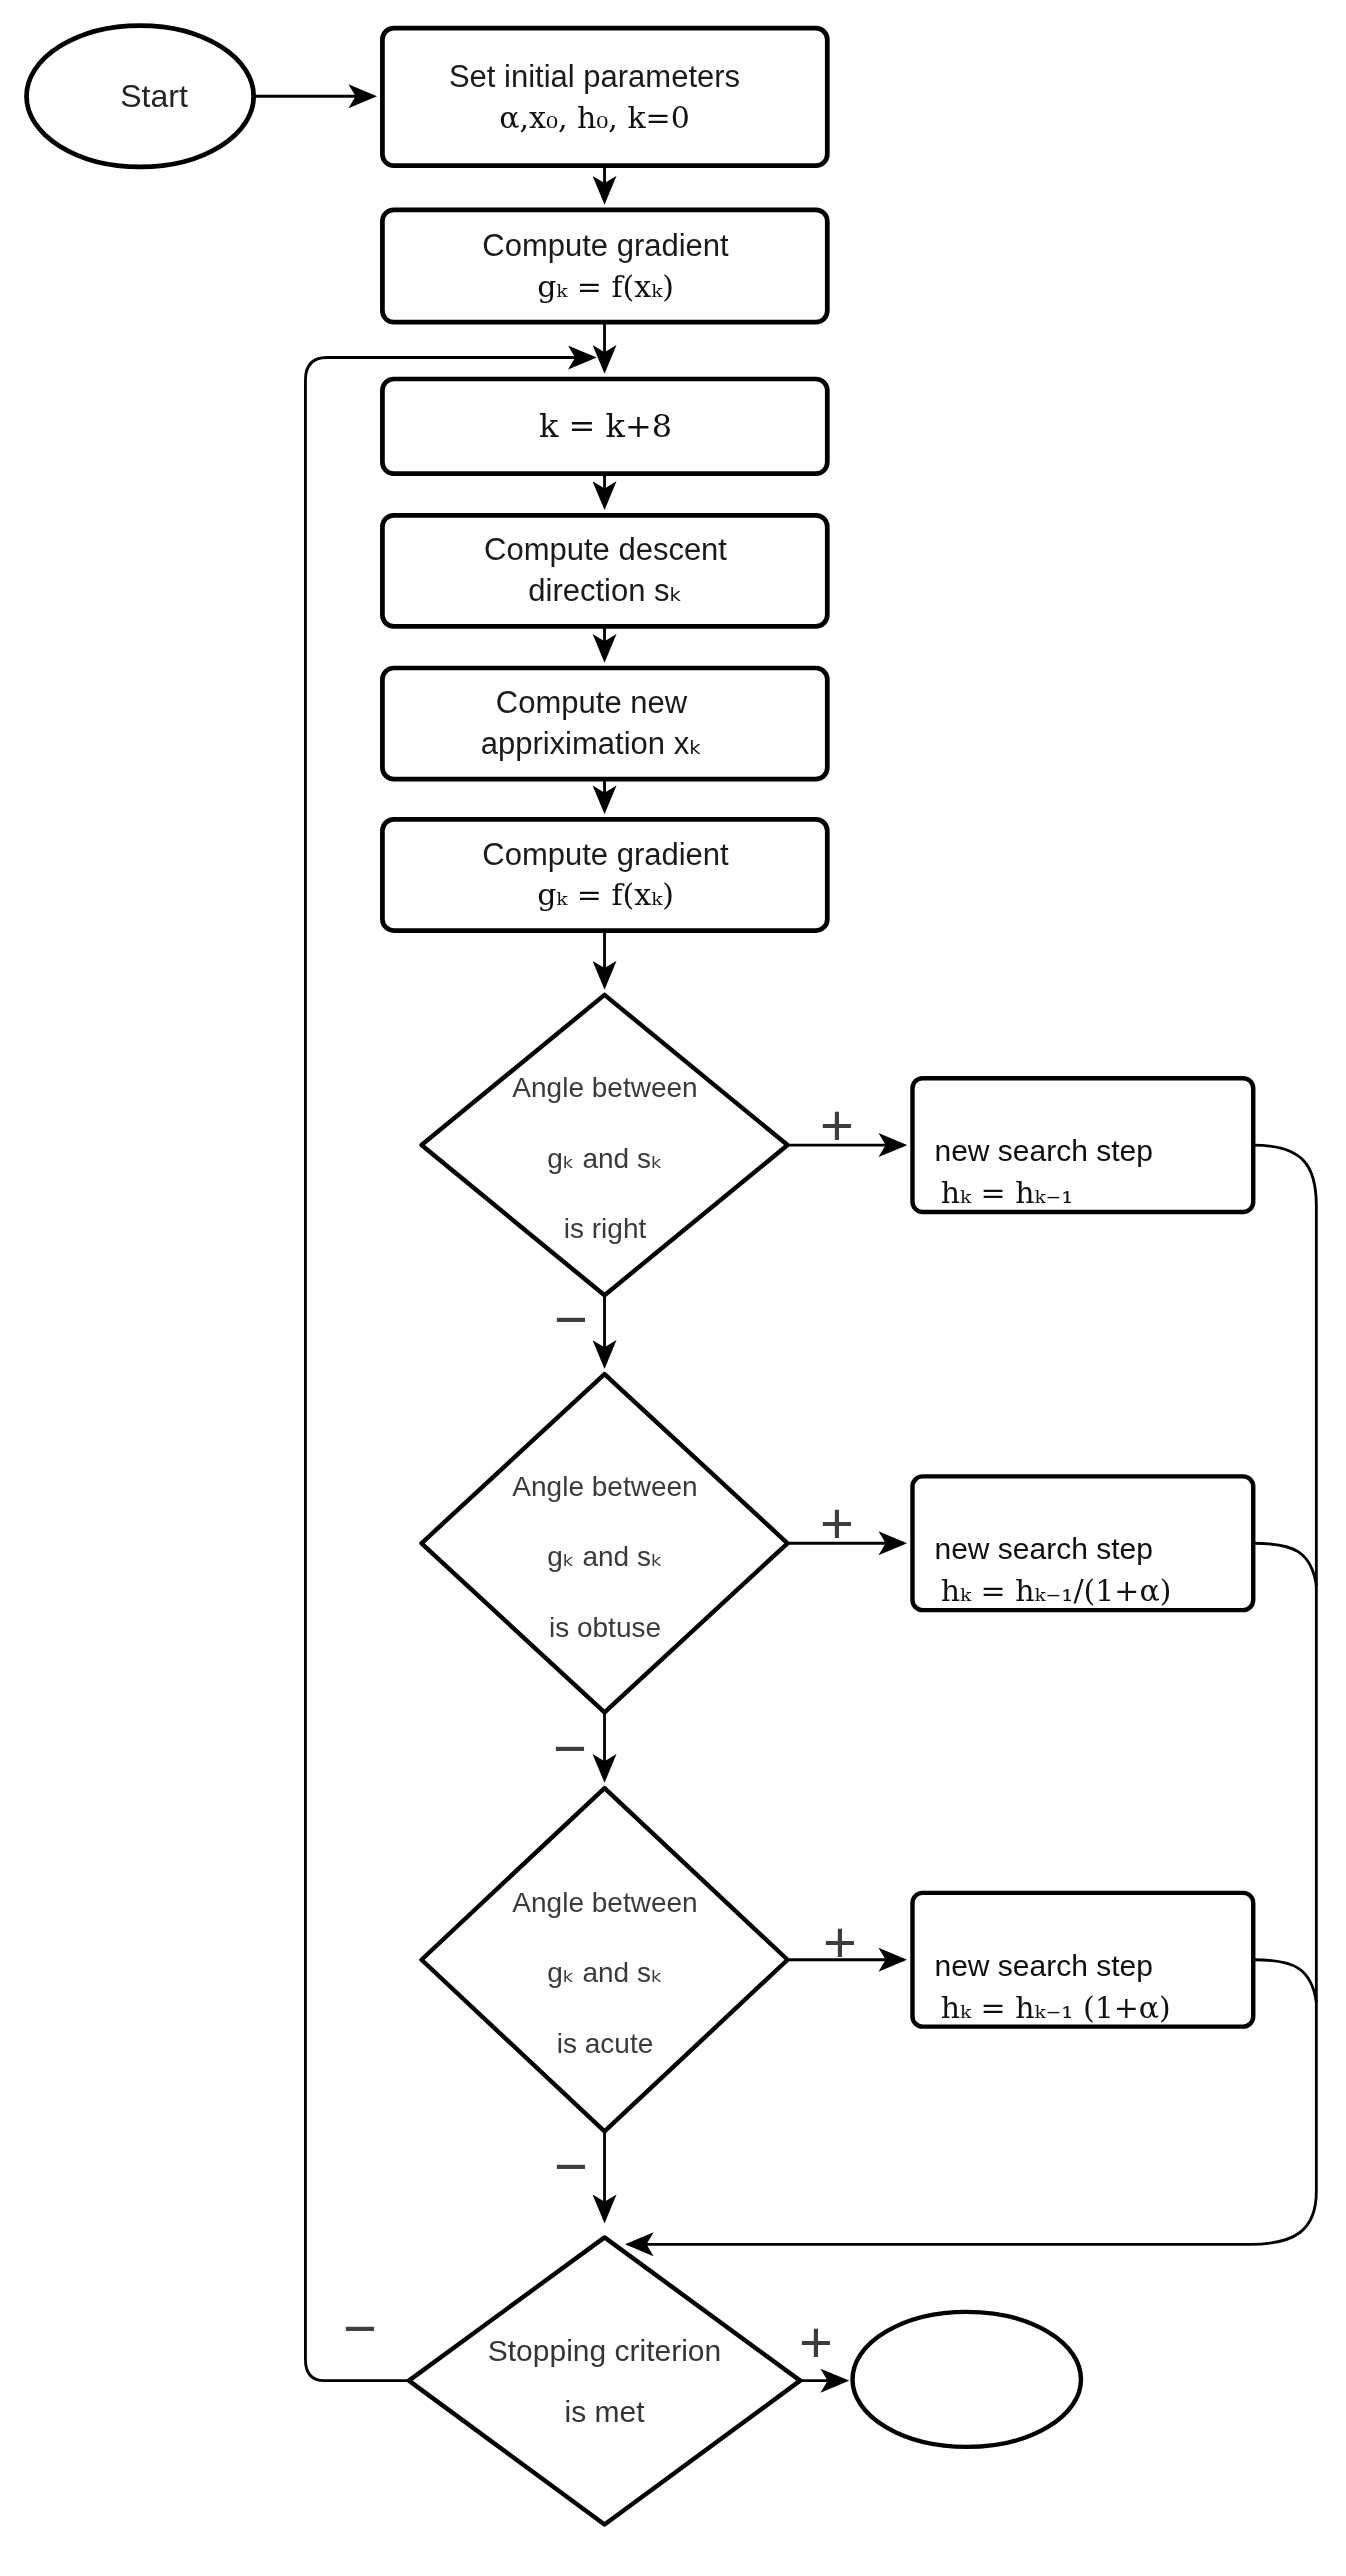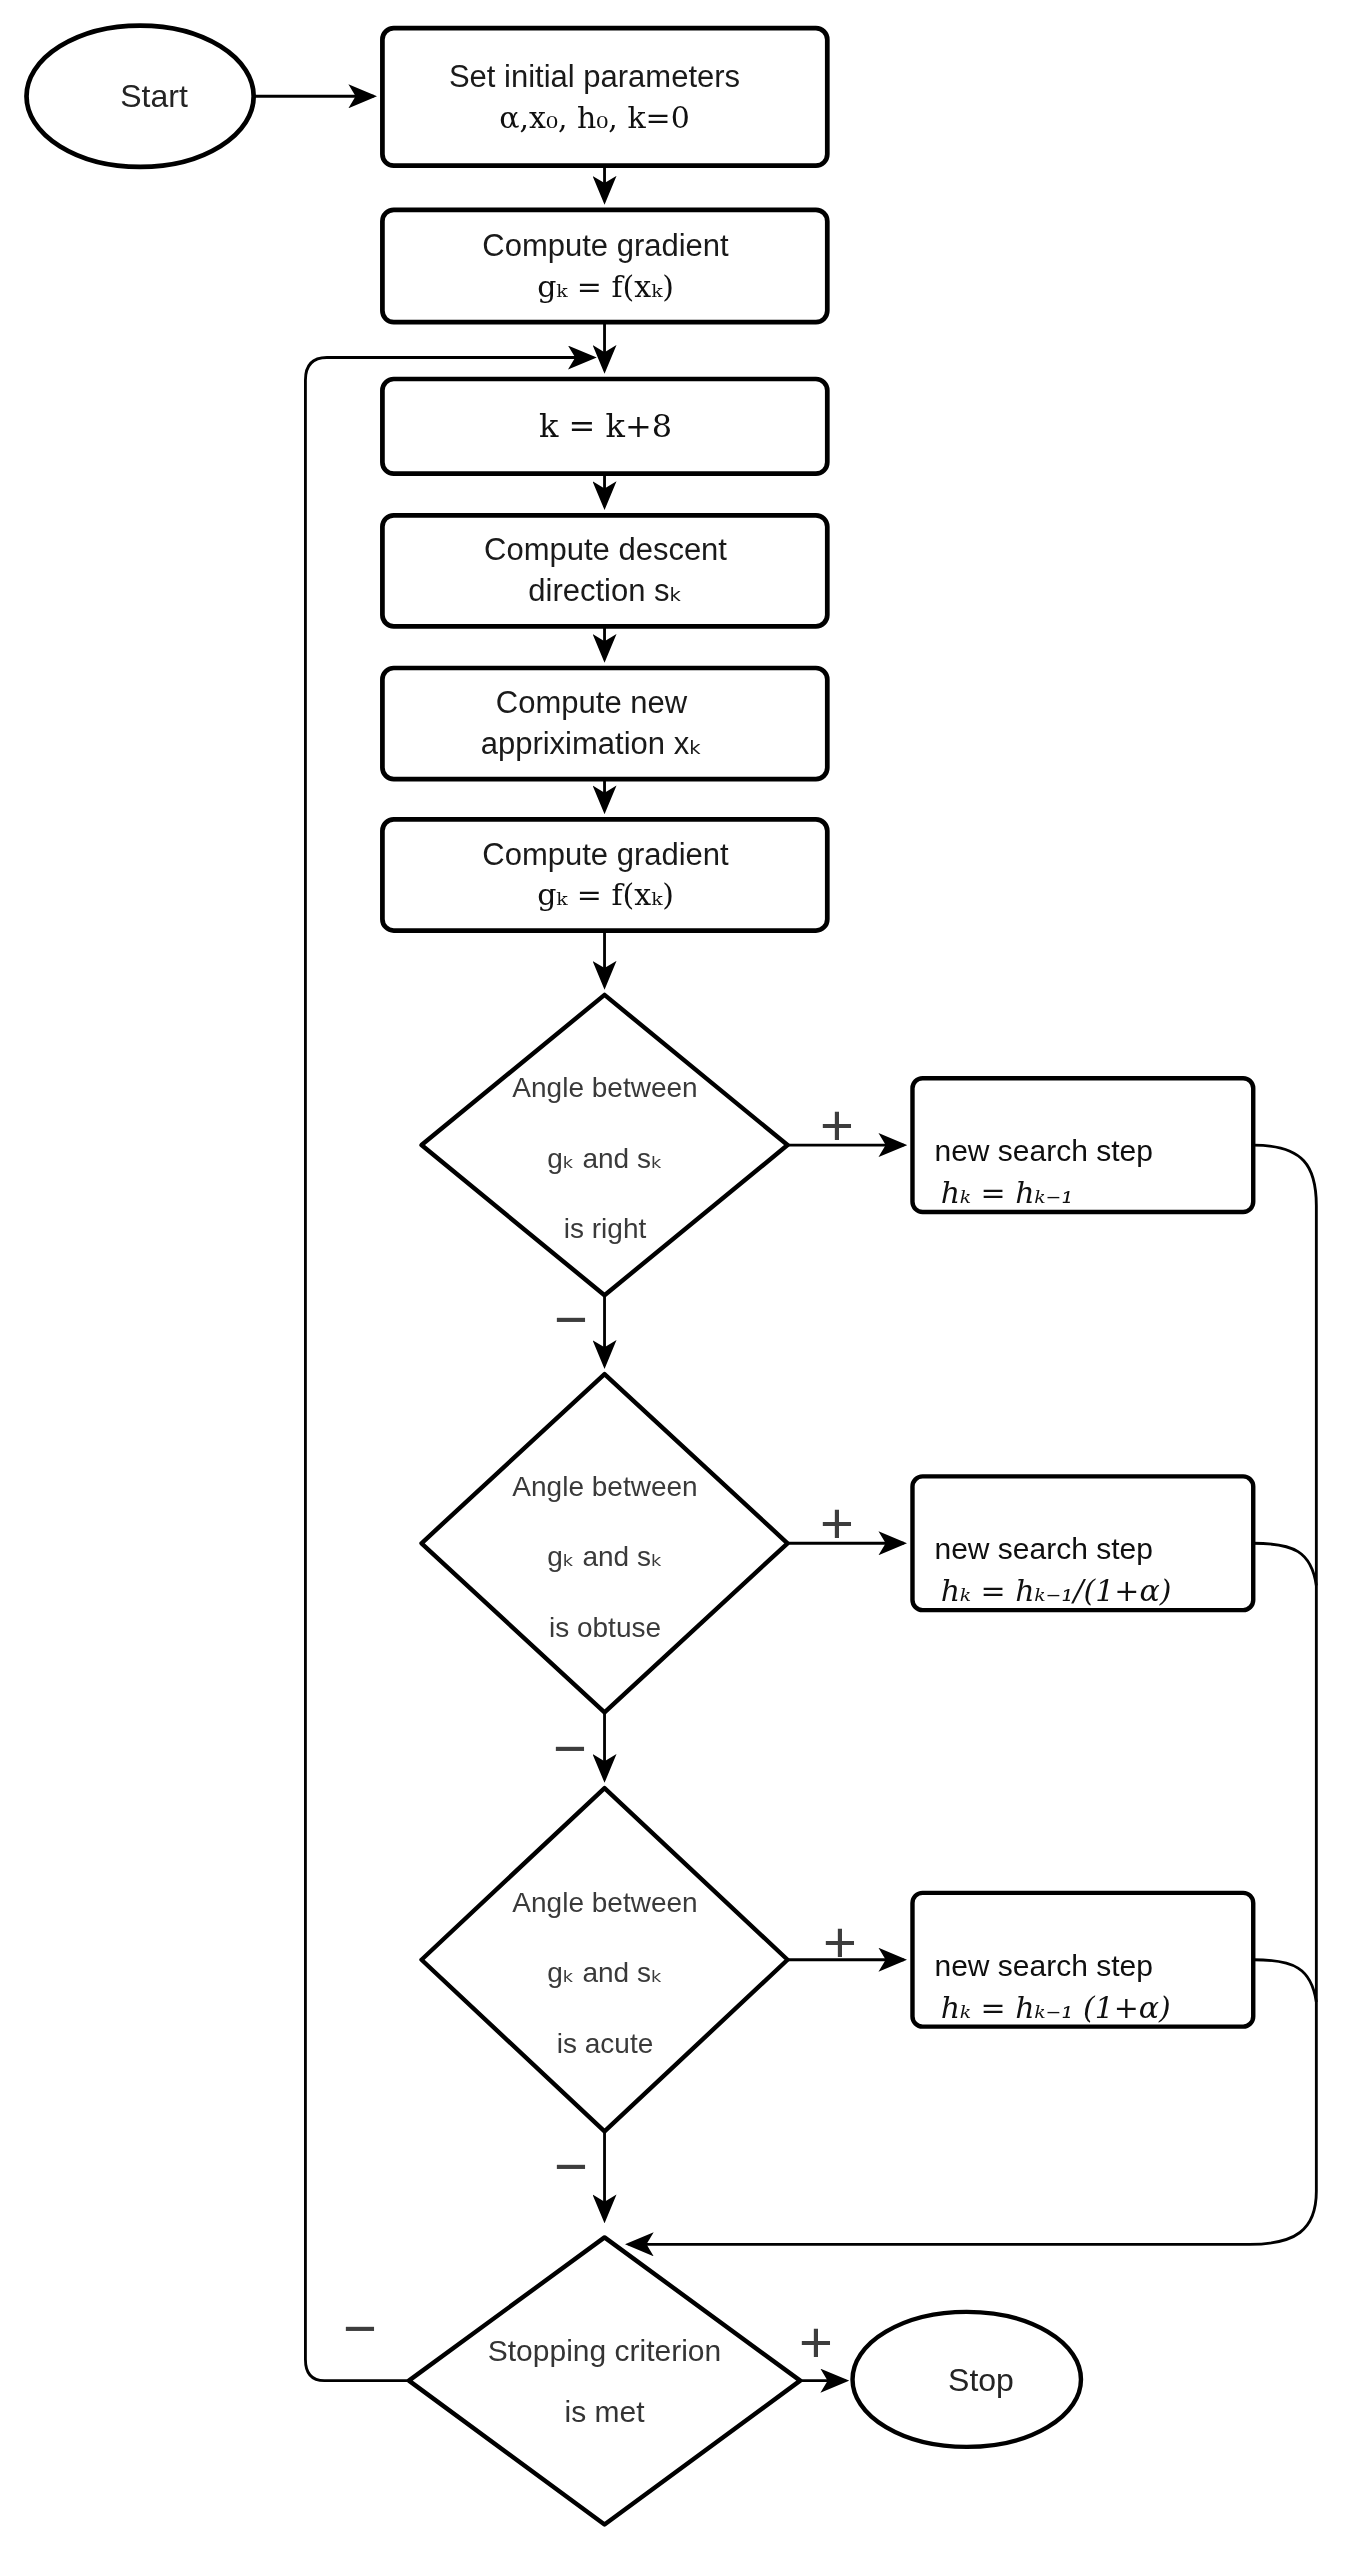--- a/index.html
+++ b/index.html
@@ -29,21 +29,21 @@
     font-size: 30px; line-height: 1.3; color: #101010;
   }
   .big-serif { font-size: 32px; }
 
   .decision .line-sans { font-size: 28px; line-height: 1.52; color: #3a3a3a; margin-top: 28px; }
 
   .stop-criterion .line-sans { font-size: 30px; line-height: 2.05; color: #343434; }
 
   .step-label { align-items: flex-start; text-align: left; padding-left: 21.5px; box-sizing: border-box; justify-content: flex-end; }
   .step-label .line-sans  { font-size: 30px; color: #0f0f0f; }
-  .step-label .line-serif { font-size: 30px; padding-left: 6.3px; margin-top: 2.5px; font-style: italic; }
+  .step-label .line-serif { font-size: 30px; padding-left: 6.3px; margin-top: 2.5px; }
 
   .terminal-label .line-sans { font-size: 32px; color: #242424; margin-left: 28px; }
 
   .sign {
     position: absolute;
     transform: translate(-50%, -50%);
     color: #3d3d3d;
     font-size: 58px;
     line-height: 1;
     pointer-events: none;
@@ -174,23 +174,20 @@
   <div class="node-label step-label" style="left:913px; top:1893px; width:341px; height:134px;">
     <div class="line-sans">new search step</div>
     <div class="line-serif">hₖ = hₖ₋₁ (1+α)</div>
   </div>
 
   <div class="node-label stop-criterion" style="left:409px; top:2272px; width:391px; height:218px;">
     <div class="line-sans">Stopping criterion</div>
     <div class="line-sans">is met</div>
   </div>
 
-  <div class="node-label terminal-label" style="left:866px; top:2341px; width:202px; height:78px;">
-    <div class="line-sans">Stop</div>
-  </div>
 
   <div class="sign" style="left:837px; top:1125px;">+</div>
   <div class="sign" style="left:571px;  top:1319px;">−</div>
   <div class="sign" style="left:837px; top:1523px;">+</div>
   <div class="sign" style="left:570px;  top:1748px;">−</div>
   <div class="sign" style="left:840px; top:1942px;">+</div>
   <div class="sign" style="left:571px;  top:2166px;">−</div>
   <div class="sign" style="left:816px; top:2342px;">+</div>
   <div class="sign" style="left:360px;  top:2328px;">−</div>
 

